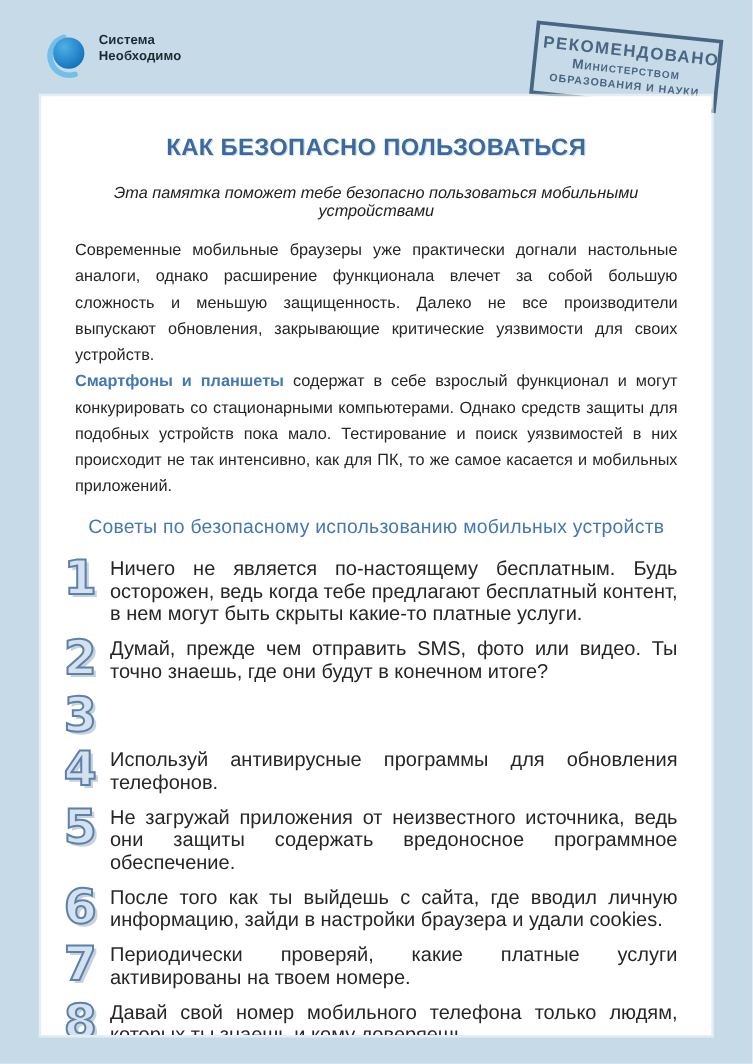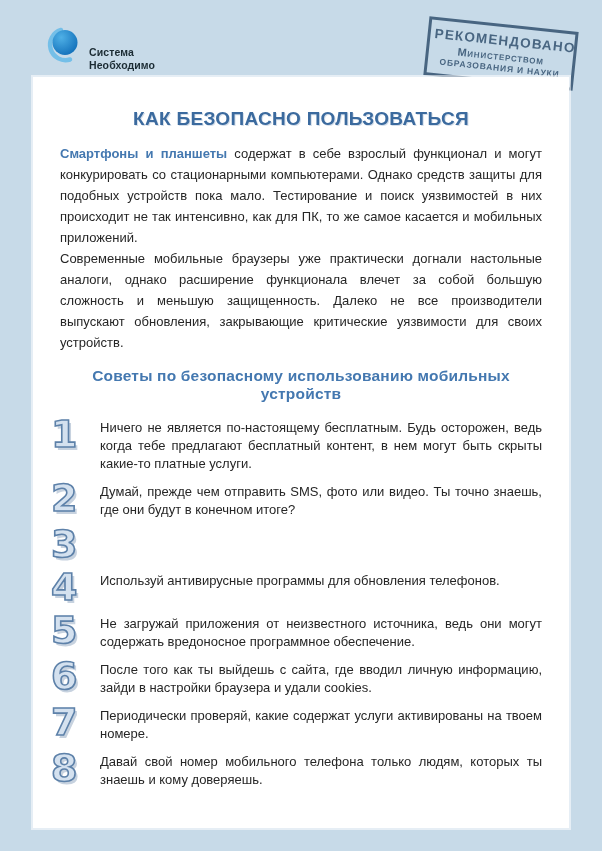--- a/index.html
+++ b/index.html
@@ -16,21 +16,21 @@
   html,body{width:602px;height:851px;}
   body{
     background:var(--background);
     font-family:"Liberation Sans", sans-serif;
     color:var(--body-text);
     position:relative;
     overflow:hidden;
   }
 
   
-  .logo{position:absolute;left:40px;top:26px;display:flex;align-items:flex-end;gap:7px;}
+  .logo{position:absolute;left:30px;top:26px;display:flex;align-items:flex-start;gap:7px;}
   .logo-text{font-size:10.5px;font-weight:bold;color:#1b2b33;line-height:13px;letter-spacing:.1px;}
 
   .stamp{
     position:absolute;right:26px;top:24px;width:150px;
     transform:rotate(6deg);transform-origin:center;
     border:3px solid var(--stamp-blue);
     padding:6px 4px 7px;text-align:center;color:var(--stamp-blue);
     opacity:.92;
   }
   .stamp-l1{font-size:13.5px;font-weight:bold;letter-spacing:1.2px;}
@@ -51,35 +51,35 @@
     text-shadow:1px 1px 0 rgba(59,106,158,.22);
   }
   .doc-subtitle{
     margin-top:16px;text-align:center;font-style:italic;
     font-size:13px;color:#222;
   }
   .intro{margin-top:13px;font-size:13px;line-height:21px;text-align:justify;}
   .intro-lead{color:var(--accent-blue);font-weight:bold;}
   .section-heading{
     margin-top:14px;text-align:center;color:var(--accent-blue);
-    font-size:15.5px;font-weight:bold;letter-spacing:.2px;
+    font-size:15.5px;font-weight:normal;letter-spacing:.2px;
   }
 
   
   .tips{margin-top:15px;margin-left:-10px;}
   .tip{display:flex;align-items:flex-start;margin-bottom:9px;min-height:34px;}
   .tip-number{
     flex:none;width:30px;padding-left:1px;
     font-size:38px;line-height:32px;font-weight:bold;
     color:var(--number-fill);
     -webkit-text-stroke:1.6px var(--number-stroke);
     text-shadow:2.5px 2.5px 0 rgba(130,155,185,.45);
     font-family:"DejaVu Sans", sans-serif;
   }
-  .tip-text{flex:1;margin-left:20px;font-size:13px;line-height:18px;text-align:justify;padding-top:1px;}
+  .tip-text{flex:1;margin-left:8px;font-size:16px;line-height:18px;text-align:justify;padding-top:1px;}
 </style>
 </head>
 <body>
 
 <div class="logo">
   <span>
     <svg width="42" height="42" viewBox="0 0 42 42">
       <defs>
         <radialGradient id="lg" cx="35%" cy="30%" r="80%">
           <stop offset="0%" stop-color="#4fb0e6"></stop>
@@ -101,24 +101,25 @@
   <div class="stamp-l2">Министерством</div>
   <div class="stamp-l3">образования и науки</div>
 </div>
 
 <div class="card">
 
   <div class="doc-title">
     <span>КАК БЕЗОПАСНО ПОЛЬЗОВАТЬСЯ</span><br>
   </div>
 
+  <div class="doc-subtitle">Эта памятка поможет тебе безопасно пользоваться мобильными устройствами</div>
 
   <div class="intro">
+    <div>Современные мобильные браузеры уже практически догнали настольные аналоги, однако расширение функционала влечет за собой большую сложность и меньшую защищенность. Далеко не все производители выпускают обновления, закрывающие критические уязвимости для своих устройств.</div>
     <div><span class="intro-lead">Смартфоны и планшеты</span><span> содержат в себе взрослый функционал и могут конкурировать со стационарными компьютерами. Однако средств защиты для подобных устройств пока мало. Тестирование и поиск уязвимостей в них происходит не так интенсивно, как для ПК, то же самое касается и мобильных приложений.</span></div>
-    <div>Современные мобильные браузеры уже практически догнали настольные аналоги, однако расширение функционала влечет за собой большую сложность и меньшую защищенность. Далеко не все производители выпускают обновления, закрывающие критические уязвимости для своих устройств.</div>
   </div>
 
   <div class="section-heading">Советы по безопасному использованию мобильных устройств</div>
 
   <div class="tips">
     <div class="tip">
       <div class="tip-number">1</div>
       <div class="tip-text">Ничего не является по-настоящему бесплатным. Будь осторожен, ведь когда тебе предлагают бесплатный контент, в нем могут быть скрыты какие-то платные услуги.</div>
     </div>
     <div class="tip">
@@ -127,29 +128,29 @@
     </div>
     <div class="tip">
       <div class="tip-number">3</div>
     </div>
     <div class="tip">
       <div class="tip-number">4</div>
       <div class="tip-text">Используй антивирусные программы для обновления телефонов.</div>
     </div>
     <div class="tip">
       <div class="tip-number">5</div>
-      <div class="tip-text">Не загружай приложения от неизвестного источника, ведь они могут содержать вредоносное программное обеспечение.</div>
+      <div class="tip-text">Не загружай приложения от неизвестного источника, ведь они защиты содержать вредоносное программное обеспечение.</div>
     </div>
     <div class="tip">
       <div class="tip-number">6</div>
       <div class="tip-text">После того как ты выйдешь с сайта, где вводил личную информацию, зайди в настройки браузера и удали cookies.</div>
     </div>
     <div class="tip">
       <div class="tip-number">7</div>
-      <div class="tip-text">Периодически проверяй, какие содержат услуги активированы на твоем номере.</div>
+      <div class="tip-text">Периодически проверяй, какие платные услуги активированы на твоем номере.</div>
     </div>
     <div class="tip">
       <div class="tip-number">8</div>
       <div class="tip-text">Давай свой номер мобильного телефона только людям, которых ты знаешь и кому доверяешь.</div>
     </div>
 
   </div>
 
 </div>
 

